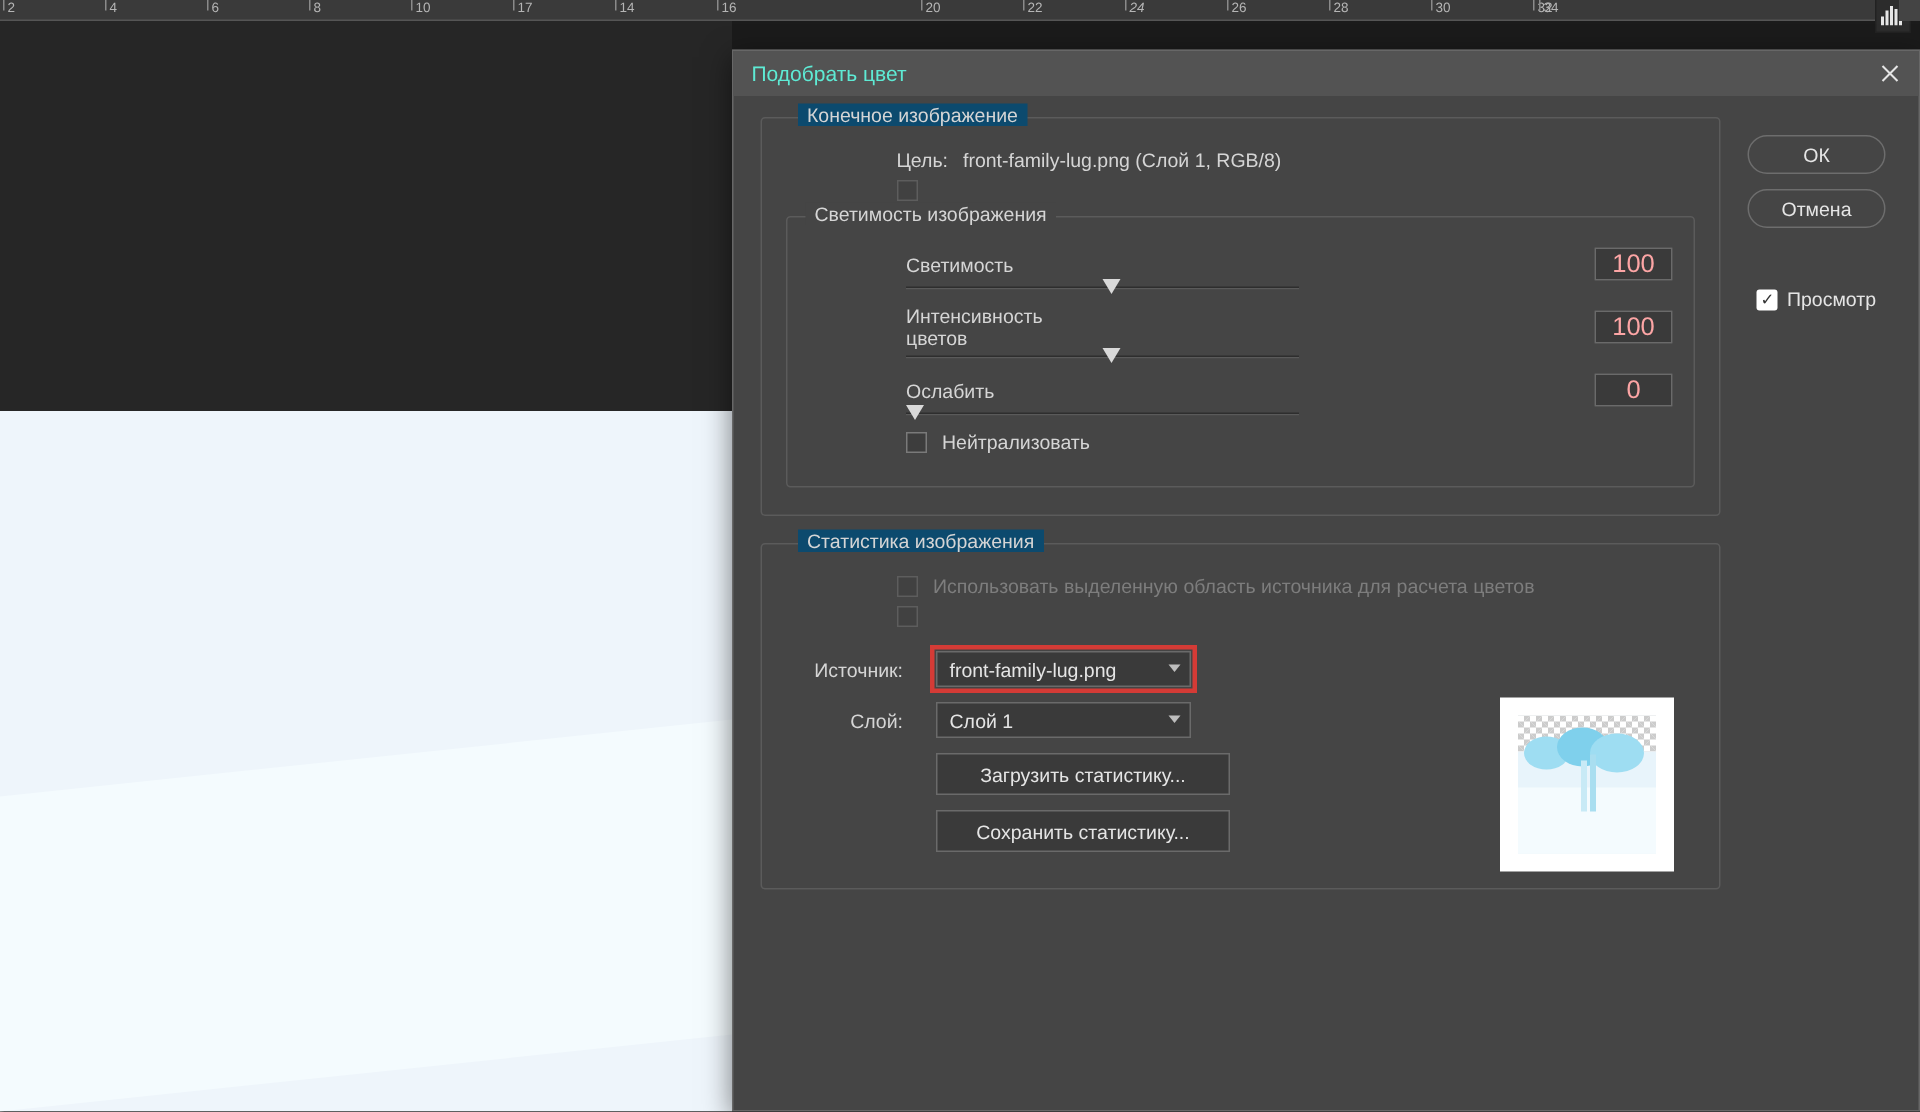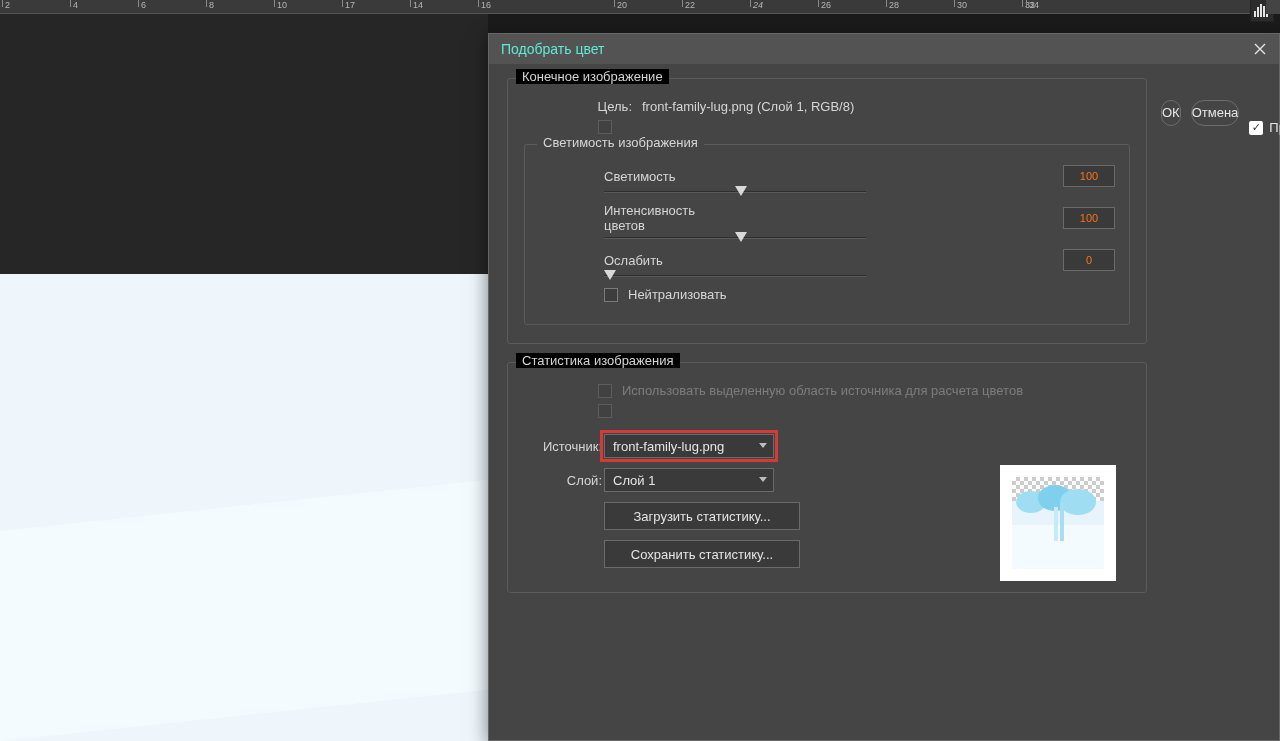--- a/index.html
+++ b/index.html
@@ -26,55 +26,55 @@
   .cloud.a { background:#8ed4ed; }
   .cloud.b { background:#b1e3f3; }
   .cloud.c { background:#6cc7e6; }
   
   .slope { position:absolute; bottom:0; left:0; right:0; height:210px; background:#f4fbfe; transform:skewY(-6deg); transform-origin:0 100%; }
 
   .dialog { position:absolute; left:488px; top:33px; right:0; bottom:0; background:#454545; border:1px solid #676767; box-shadow:0 4px 18px rgba(0,0,0,.5); color:#d5d5d5; }
   .titlebar { height:30px; background:#535353; display:flex; align-items:center; padding:0 12px; font-size:14px; color:#5eead4; }
   .titlebar .close { position:absolute; right:8px; top:4px; width:22px; height:22px; display:flex; align-items:center; justify-content:center; cursor:pointer; color:#e5e5e5; }
   .dlg-body { position:absolute; top:30px; left:0; right:0; bottom:0; padding:14px 18px; }
-  .right-col { position:absolute; right:18px; top:56px; width:100px; display:flex; flex-direction:row; gap:10px; align-items:center; }
+  .right-col { position:absolute; right:18px; top:56px; width:100px; display:flex; flex-direction:column; gap:10px; align-items:center; }
   .btn { width:92px; height:26px; background:#454545; border:1px solid #6d6d6d; border-radius:13px; color:#e5e5e5; font-size:13px; display:flex; align-items:center; justify-content:center; cursor:pointer; }
   .preview-chk { display:flex; align-items:center; gap:6px; margin-top:30px; font-size:13px; color:#e5e5e5; }
   .preview-chk .chk { width:14px; height:14px; background:#fff; border-radius:2px; display:flex; align-items:center; justify-content:center; font-size:11px; color:#333; }
   .fieldset { border:1px solid #5b5b5b; border-radius:3px; margin-bottom:18px; position:relative; padding:14px 16px 18px; }
-  .fieldset .legend { position:absolute; top:-10px; left:8px; background:#000000; padding:0 6px; font-size:13px; color:#d5d5d5; }
+  .fieldset .legend { position:absolute; top:-10px; left:24px; background:#0c4a6e; padding:0 6px; font-size:13px; color:#d5d5d5; }
   .row { display:flex; align-items:center; gap:10px; margin:6px 0; font-size:13px; }
   .row .label { text-align:right; min-width:78px; color:#d5d5d5; }
   .row .dim { color:#7d7d7d; }
   .chkbox { width:14px; height:14px; border:1px solid #7a7a7a; background:#3d3d3d; display:inline-block; }
   .inner-fieldset { border:1px solid #5b5b5b; border-radius:3px; padding:12px 14px 16px; margin-top:10px; position:relative; }
   .inner-fieldset .legend { position:absolute; top:-10px; left:12px; background:#454545; padding:0 6px; font-size:13px; }
   .param-row { display:flex; align-items:center; margin:8px 0 0; font-size:13px; }
   .param-row .plabel { width:200px; text-align:left; padding-left:65px; color:#d5d5d5; }
-  .param-row input[type=text] { width:52px; height:22px; background:#3a3a3a; border:1px solid #6a6a6a; color:#f97316; text-align:center; font-size:11px; }
+  .param-row input[type=text] { width:52px; height:22px; background:#3a3a3a; border:1px solid #6a6a6a; color:#fca5a5; text-align:center; font-size:17px; }
   .slider-wrap { margin:4px 0 10px 65px; width:262px; position:relative; }
   .slider-track { height:2px; background:#2e2e2e; border-bottom:1px solid #5a5a5a; }
   .slider-thumb { position:absolute; top:-5px; width:0; height:0; border-left:6px solid transparent; border-right:6px solid transparent; border-top:10px solid #d9d9d9; }
   .select { height:24px; background:#3a3a3a; border:1px solid #6a6a6a; color:#e5e5e5; font-size:13px; padding:0 22px 0 8px; position:relative; display:inline-flex; align-items:center; min-width:170px; cursor:pointer; }
   .select .caret { position:absolute; right:6px; top:8px; width:0; height:0; border-left:4px solid transparent; border-right:4px solid transparent; border-top:5px solid #bdbdbd; }
   .select.hl { outline:3px solid #d43b36; outline-offset:1px; }
   .button-wide { height:28px; background:#3a3a3a; border:1px solid #6a6a6a; color:#e5e5e5; font-size:13px; padding:0 16px; display:inline-flex; align-items:center; justify-content:center; cursor:pointer; min-width:196px; }
   .thumb-preview { width:116px; height:116px; background:#fff; position:absolute; right:30px; top:102px; display:flex; align-items:center; justify-content:center; }
   .thumb-inner { width:92px; height:92px; position:relative; background:#e8f4fb; }
   .thumb-inner .t-trans { position:absolute; top:0; left:0; right:0; height:24px;
     background-image:
       linear-gradient(45deg,#ccc 25%,transparent 25%),
       linear-gradient(-45deg,#ccc 25%,transparent 25%),
       linear-gradient(45deg,transparent 75%,#ccc 75%),
       linear-gradient(-45deg,transparent 75%,#ccc 75%);
     background-size: 8px 8px; background-position:0 0,0 4px,4px -4px,-4px 0; background-color:#fff; }
   .thumb-inner .t-cloud { position:absolute; border-radius:50%; background:#9eddf2; }
   .thumb-inner .t-slope { position:absolute; bottom:0; left:0; right:0; height:44px; background:#f4fbfe; }
   .stats-left { display:flex; flex-direction:column; gap:10px; }
-  .src-row { display:flex; align-items:center; gap:2px; font-size:13px; }
+  .src-row { display:flex; align-items:center; gap:22px; font-size:13px; }
   .src-row .lbl { width:78px; text-align:right; }
   .main-left { width:640px; }
   .spacer-right { position:absolute; top:0; right:0; width:14px; height:14px; background:#444; }
 </style>
 </head>
 <body>
 
 <div class="ruler">
   <div class="ticks" id="ruler-ticks">
       <div class="tick" style="left: 2px;">2</div>

